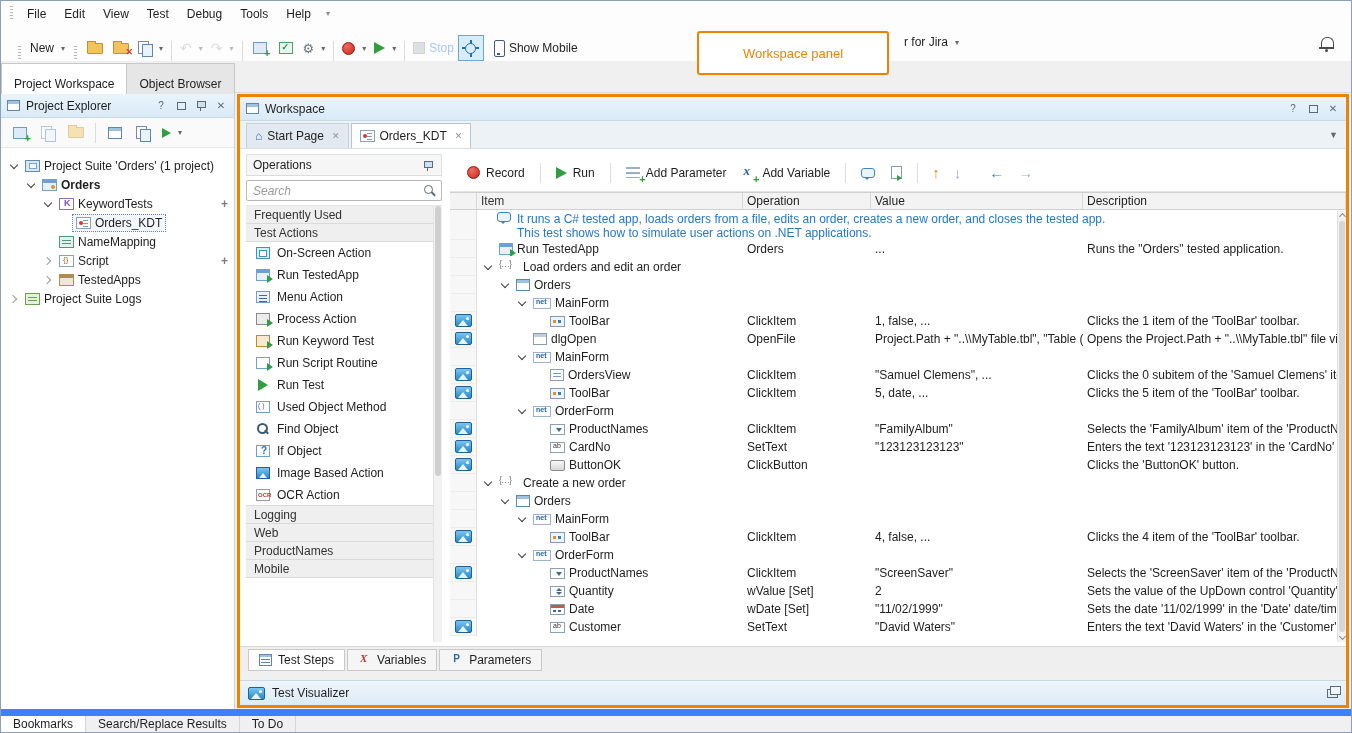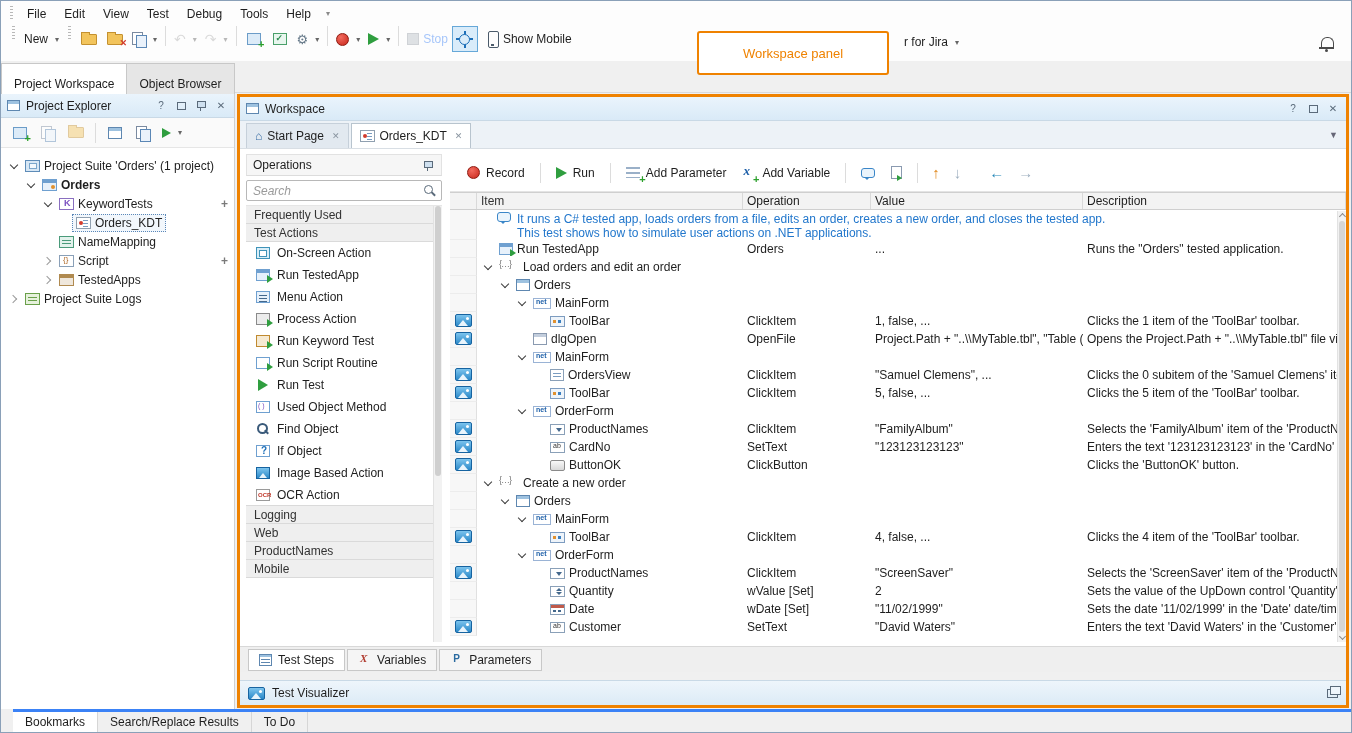--- a/index.html
+++ b/index.html
@@ -9,21 +9,21 @@
 
   
   .menubar{height:25px;background:#fdfdfd;display:flex;align-items:center;padding-left:4px}
   .grip{width:3px;height:15px;background:repeating-linear-gradient(to bottom,#b8b8b8 0 1px,transparent 1px 3px);margin:0 5px;flex:none}
   .menu-items{display:flex}
   .menu-item{padding:3px 9px;cursor:default}
   .caret{font-size:8px;color:#666;margin-left:3px}
   .mchev{font-size:8px;color:#8a8a8a;margin-left:6px}
 
   
-  .toolbar{height:35px;background:#fdfdfd;display:flex;align-items:flex-start;padding-left:6px;position:relative}
+  .toolbar{height:35px;background:#fdfdfd;display:flex;align-items:flex-end;padding-left:12px;position:relative}
   .tbtn{height:26px;min-width:26px;display:flex;align-items:center;justify-content:center;gap:4px;padding:0 3px;border:1px solid transparent}
   .tsep{width:1px;height:20px;background:#dcdcdc;margin:0 4px;flex:none}
   .disabled{opacity:.45}
   .fold{width:16px;height:11px;position:relative;background:#f2c45c;border:1px solid #c49130;border-radius:1px;flex:none}
   .fold::before{content:"";position:absolute;top:-3px;left:-1px;width:7px;height:2px;background:#f2c45c;border:1px solid #c49130;border-bottom:none}
   .fold.close::after{content:"✕";position:absolute;right:-5px;bottom:-4px;color:#d23b2e;font-weight:bold;font-size:9px}
   .docs{width:14px;height:14px;position:relative;flex:none}
   .docs::before{content:"";position:absolute;left:0;top:0;width:9px;height:11px;background:#fff;border:1px solid #7a8aa0}
   .docs::after{content:"";position:absolute;left:4px;top:3px;width:9px;height:11px;background:#eaf2fb;border:1px solid #5b87b5}
   .uglyph{font-size:14px;color:#b0b0b0;line-height:1}
@@ -231,21 +231,21 @@
   .stic-variables::after{content:"X";font:italic bold 11px "Liberation Serif",serif;color:#b03a2e;position:absolute;left:2px;top:-2px}
   .stic-parameters::after{content:"P";font-weight:bold;font-size:10px;color:#2a6aa0;position:absolute;left:3px;top:-1px}
 
   .viz-gap{height:8px;background:#f0f0f0;flex:none}
   .viz-bar{height:25px;background:linear-gradient(#eef5fb,#dcebf6);border-top:1px solid #c9d9e6;display:flex;align-items:center;gap:7px;padding:0 8px;flex:none}
   .viz-bar .title{flex:1}
   .expico{width:11px;height:9px;border:1.3px solid #5a6a7a;position:relative}
   .expico::after{content:"";position:absolute;left:2px;top:-4px;width:9px;height:7px;border:1.3px solid #5a6a7a;background:#eef5fb}
 
   
-  .bottombar{position:absolute;left:12px;right:0;bottom:0;height:23px;background:#f0f0f0;border-top:3px solid #3b82f6;display:flex;align-items:stretch}
+  .bottombar{position:absolute;left:0;right:0;bottom:0;height:23px;background:#f0f0f0;border-top:7px solid #3b82f6;display:flex;align-items:stretch}
   .btab{display:flex;align-items:center;padding:0 12px;border-right:1px solid #d6d6d6;background:#f0f0f0}
   .btab.active{background:#fff}
 
   
   .callout{position:absolute;left:696px;top:30px;width:192px;height:44px;background:#fff;border:2px solid #ef8200;border-radius:3px;display:flex;align-items:center;justify-content:center;color:#ef8200;font-size:13px;z-index:50}
 </style>
 </head>
 <body>
 
 <div class="app">
@@ -689,21 +689,21 @@
                 <div class="grow">
                   <div class="c-gut">
                     <span class="vthumb"></span>
                   </div>
                   <div class="c-item cell" style="padding-left: 55px;">
                     <span class="tw"></span>
                     <span class="gic gic-toolbar"></span>
                     <span class="glabel">ToolBar</span>
                   </div>
                   <div class="c-op cell">ClickItem</div>
-                  <div class="c-val cell">5, false, ...</div>
+                  <div class="c-val cell">5, date, ...</div>
                   <div class="c-desc cell">Clicks the 5 item of the 'ToolBar' toolbar.</div>
                 </div>
                 <div class="grow">
                   <div class="c-gut"></div>
                   <div class="c-item cell" style="padding-left: 38px;">
                     <span class="tw exp"></span>
                     <span class="gic gic-net"></span>
                     <span class="glabel">OrderForm</span>
                   </div>
                   <div class="c-op cell"></div>

